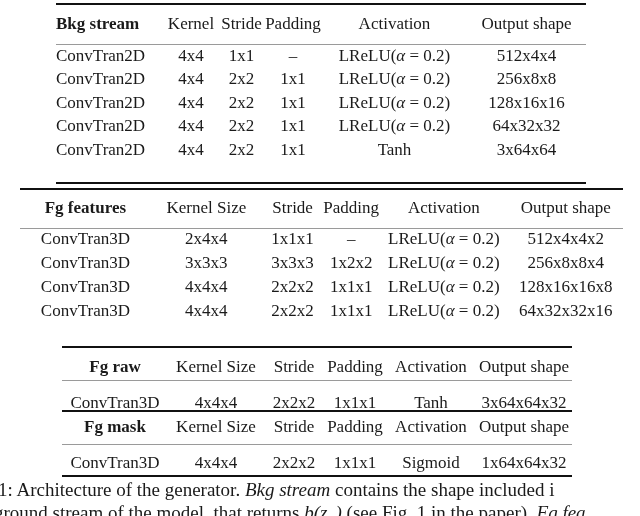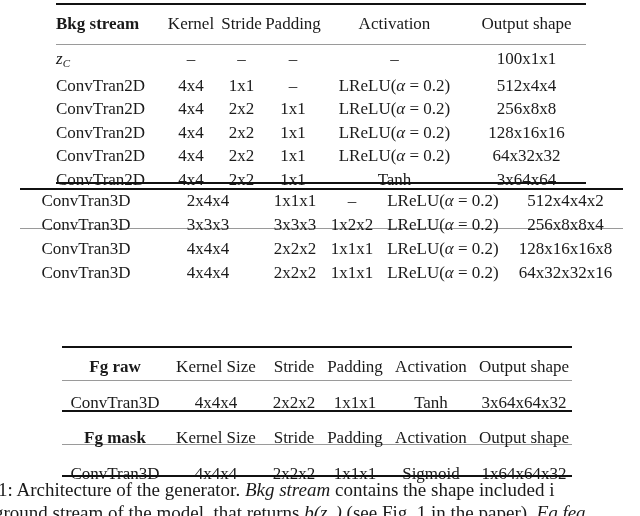--- a/index.html
+++ b/index.html
@@ -25,21 +25,21 @@
 
   
   #t2 { left: 20px; top: 189px; width: 603px; }
   #t2 tr.hdr { height: 38px; }
   #t2 tr.row { height: 24px; }
   #t2 tr.first { height: 30px; }
 
   
   .small { left: 62px; width: 510px; }
   #t3 { top: 347px; }
-  #t4 { top: 418px; }
+  #t4 { top: 407px; }
   .small tr.hdr { height: 40px; }
   .small tr.row { height: 31px; }
 
   .caption {
     position: absolute; left: 0; width: 660px; font-size: 19px; white-space: nowrap;
     line-height: 22px;
   }
   .caption i { font-style: italic; }
 </style>
 </head>
@@ -58,28 +58,20 @@
     </colgroup>
   <tbody>
       <tr class="hdr">
     <th class="title left">Bkg stream</th>
     <th>Kernel</th>
     <th>Stride</th>
     <th>Padding</th>
     <th>Activation</th>
     <th>Output shape</th>
   </tr>
-  <tr class="row first">
-    <td class="left math"><span>z</span><sub>C</sub></td>
-    <td>–</td>
-    <td>–</td>
-    <td>–</td>
-    <td>–</td>
-    <td>100x1x1</td>
-  </tr>
   <tr class="row">
     <td class="left">ConvTran2D</td>
     <td>4x4</td>
     <td>1x1</td>
     <td>–</td>
     <td><span>LReLU(</span><i>α</i><span> = 0.2)</span></td>
     <td>512x4x4</td>
   </tr>
   <tr class="row">
     <td class="left">ConvTran2D</td>
@@ -122,20 +114,28 @@
 <table class="tbl" id="t2">
   <colgroup>
       <col style="width:132px">
       <col style="width:112px">
       <col style="width:62px">
       <col style="width:52px">
       <col style="width:130px">
       <col style="width:115px">
     </colgroup>
   <tbody>
+      <tr class="hdr">
+    <th class="title">Fg features</th>
+    <th>Kernel Size</th>
+    <th>Stride</th>
+    <th>Padding</th>
+    <th>Activation</th>
+    <th>Output shape</th>
+  </tr>
   <tr class="row">
     <td>ConvTran3D</td>
     <td>2x4x4</td>
     <td>1x1x1</td>
     <td>–</td>
     <td><span>LReLU(</span><i>α</i><span> = 0.2)</span></td>
     <td>512x4x4x2</td>
   </tr>
   <tr class="row">
     <td>ConvTran3D</td>

